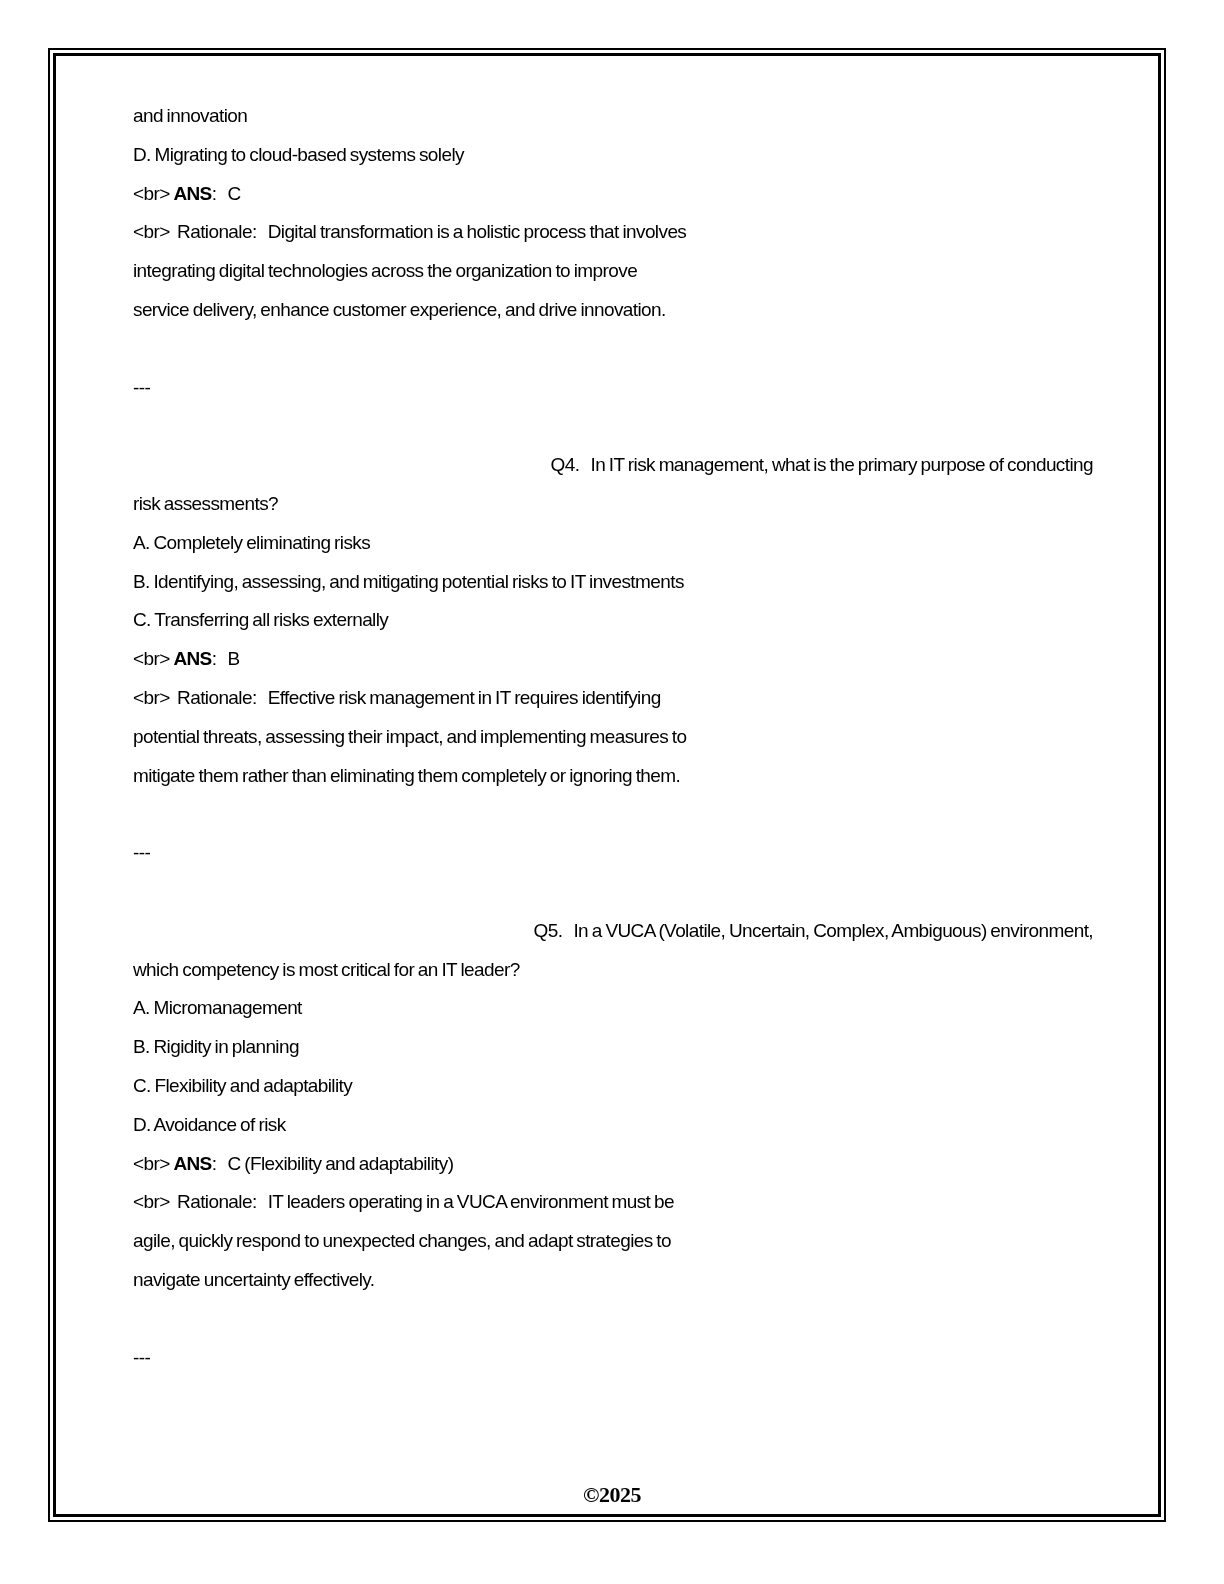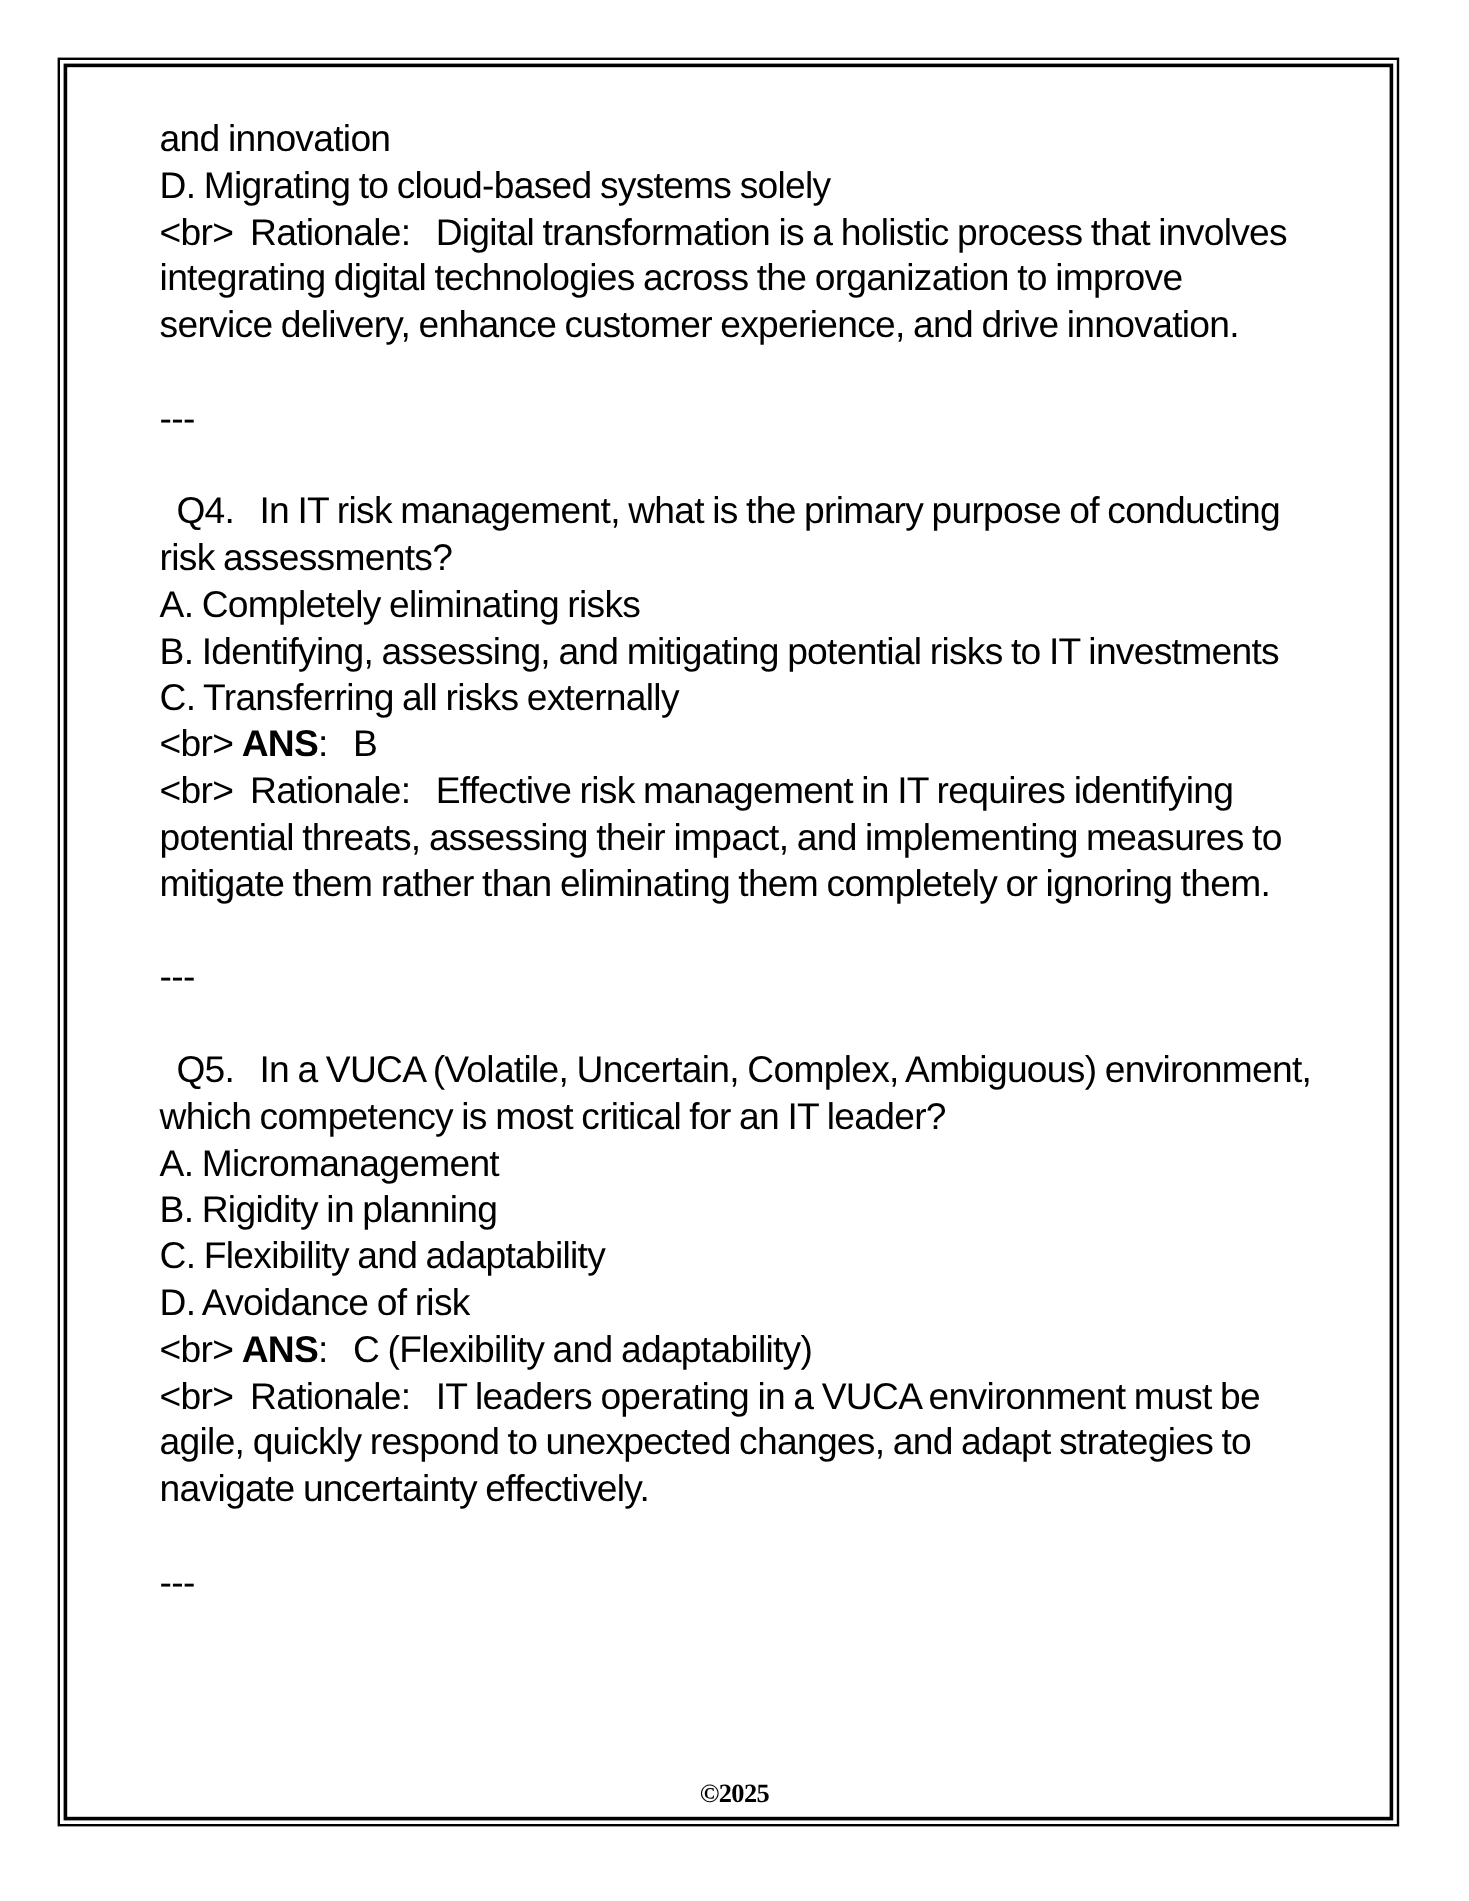--- a/index.html
+++ b/index.html
@@ -30,34 +30,35 @@
       width: 1102px;
       height: 1458px;
       border: 3px solid #000;
     }
     .content {
       position: absolute;
       left: 133px;
       top: 97px;
       width: 960px;
       font-family: "Liberation Sans", "DejaVu Sans", sans-serif;
-      font-size: 31px;
+      font-size: 19px;
       letter-spacing: -0.6px;
       word-spacing: -1px;
       line-height: 38.8px;
     }
     .line {
       white-space: pre;
       height: 38.8px;
     }
     .blank {
       height: 38.8px;
     }
     .q-line {
       padding-left: 14px;
+      text-align: right;
     }
     .ans-label {
       font-weight: bold;
     }
     .footer {
       position: absolute;
       left: 0;
       width: 1224px;
       top: 1482px;
       text-align: center;
@@ -71,20 +72,21 @@
 <body>
 
 <div class="frame-outer"></div>
 <div class="frame-inner"></div>
 
 <div class="content">
 
   <div>
     <div class="line">and innovation</div>
     <div class="line">D. Migrating to cloud-based systems solely</div>
+    <div class="line"><span>&lt;br&gt; </span><span class="ans-label">ANS</span><span>:   C</span></div>
     <div class="line">&lt;br&gt;  Rationale:   Digital transformation is a holistic process that involves</div>
     <div class="line">integrating digital technologies across the organization to improve</div>
     <div class="line">service delivery, enhance customer experience, and drive innovation.</div>
     <div class="blank"></div>
     <div class="line">---</div>
     <div class="blank"></div>
   </div>
 
   <div>
     <div class="line q-line">Q4.   In IT risk management, what is the primary purpose of conducting</div>

